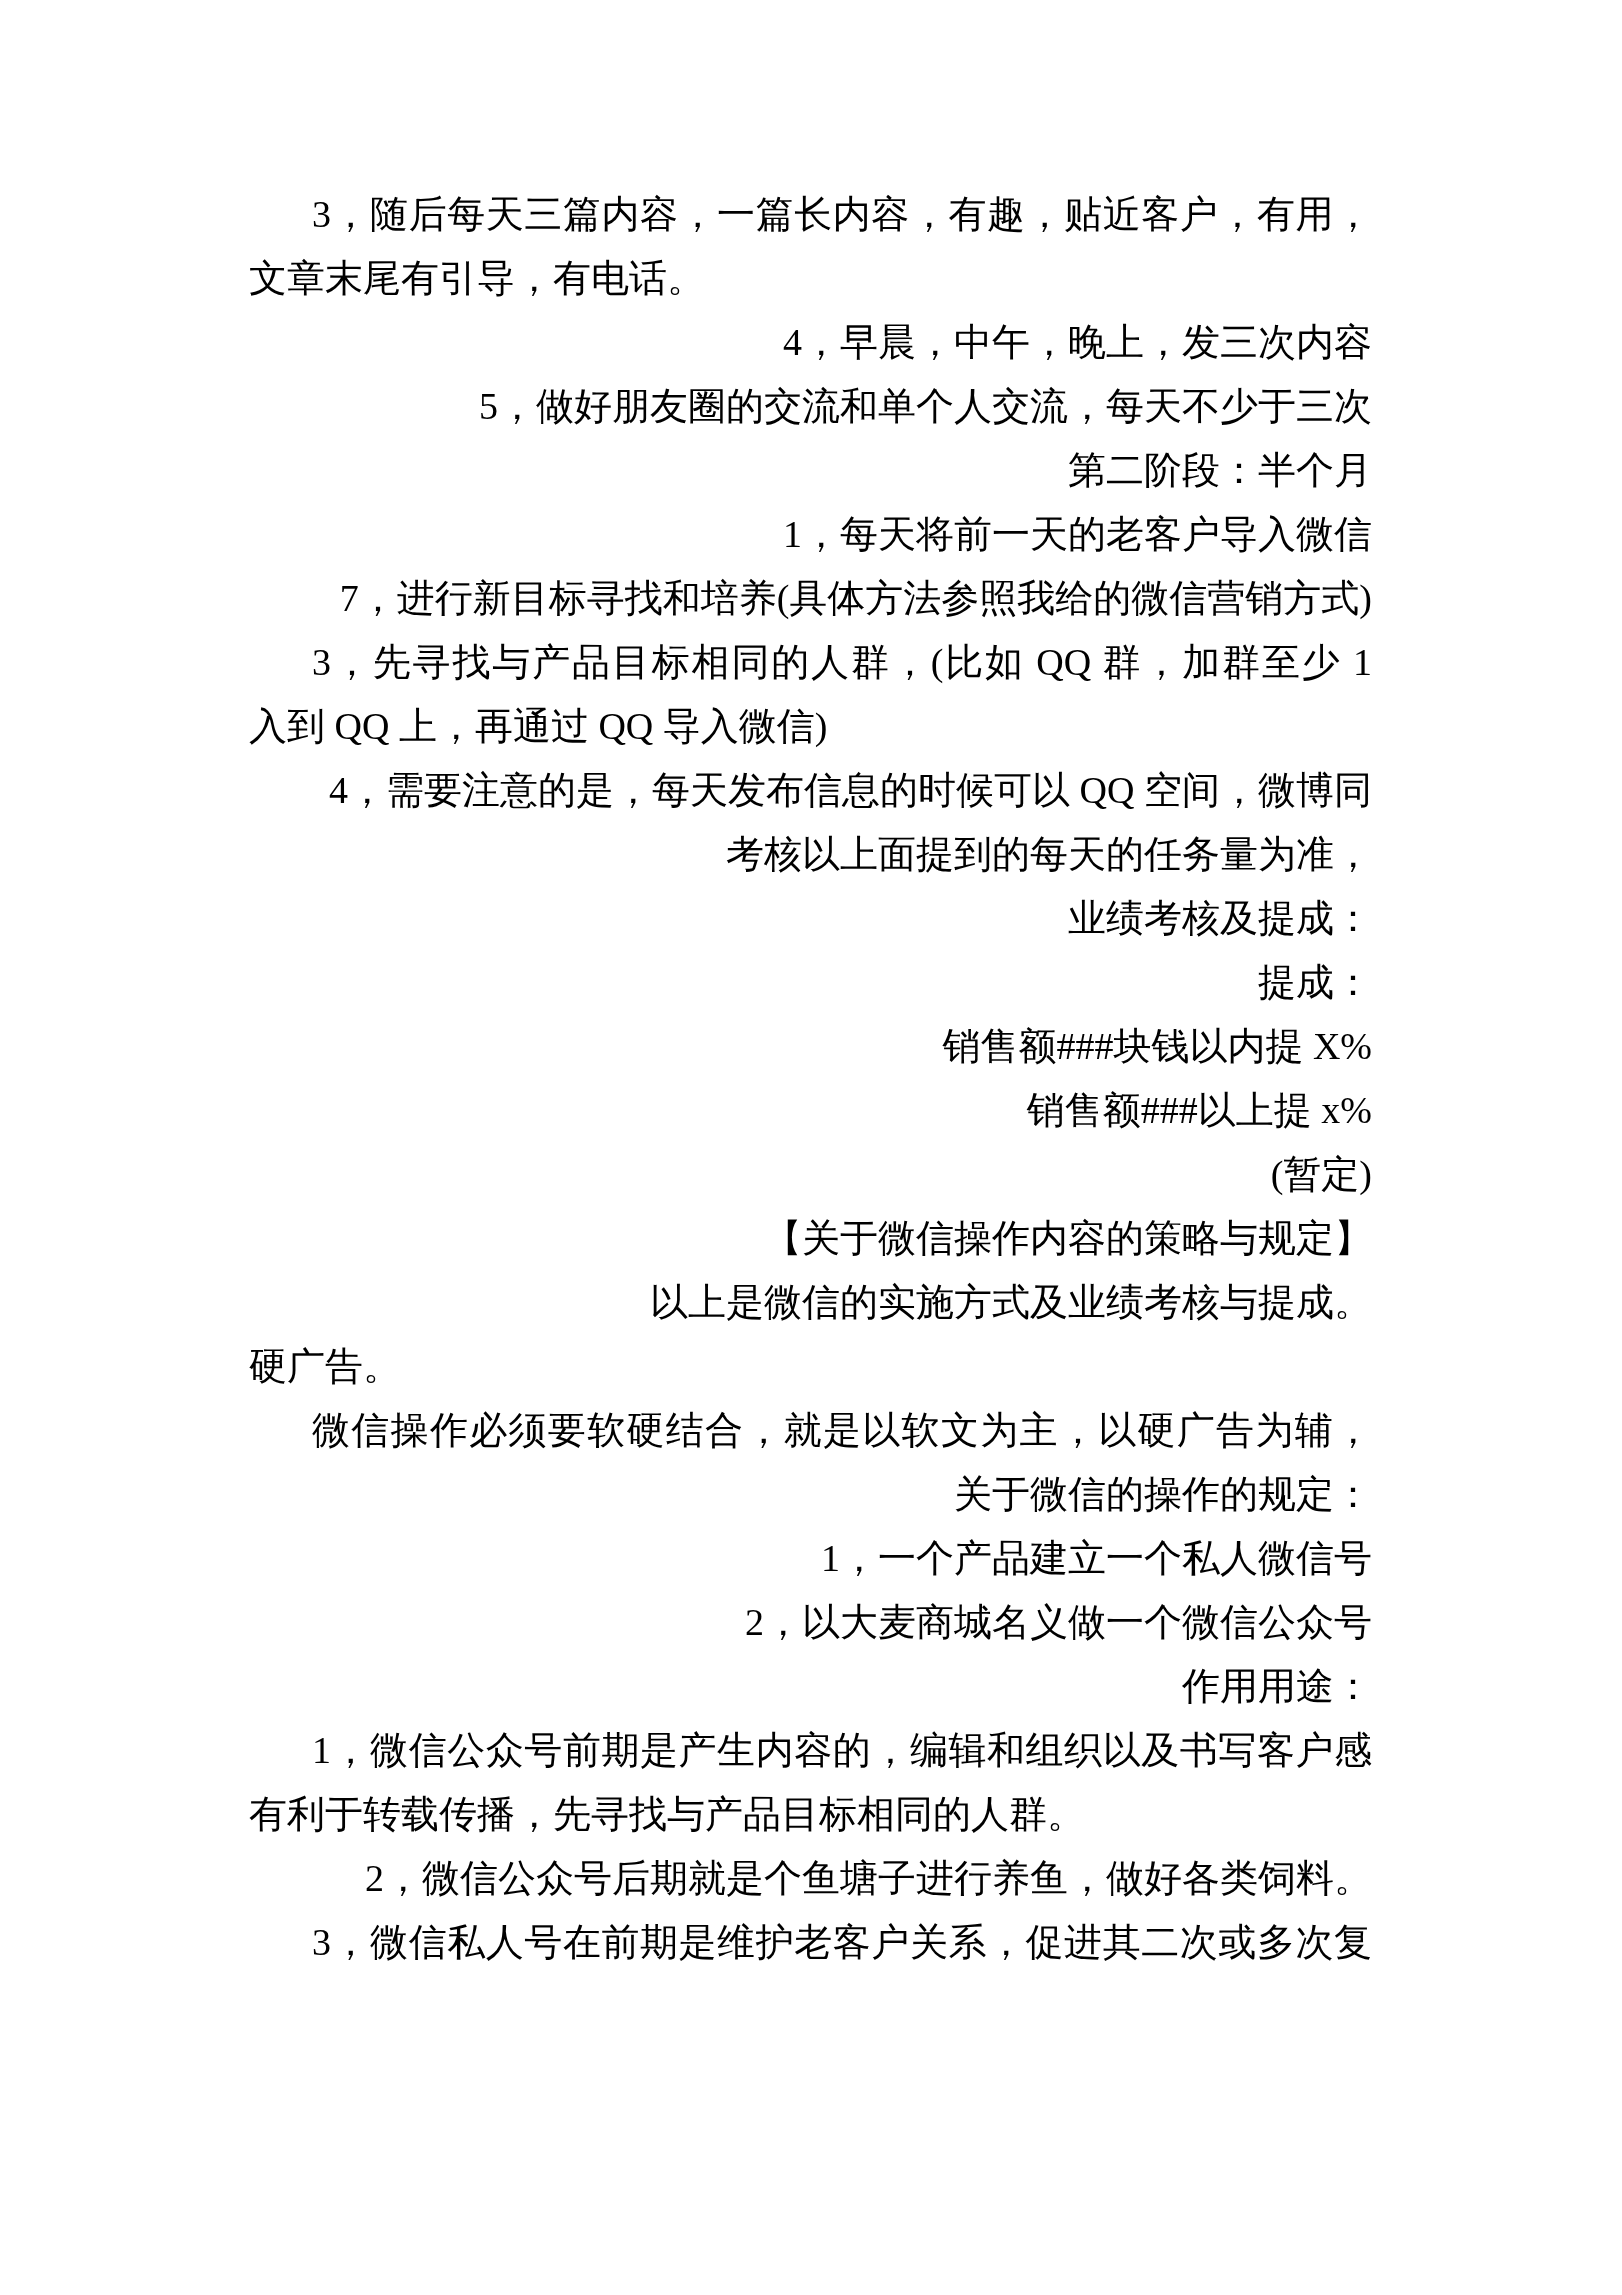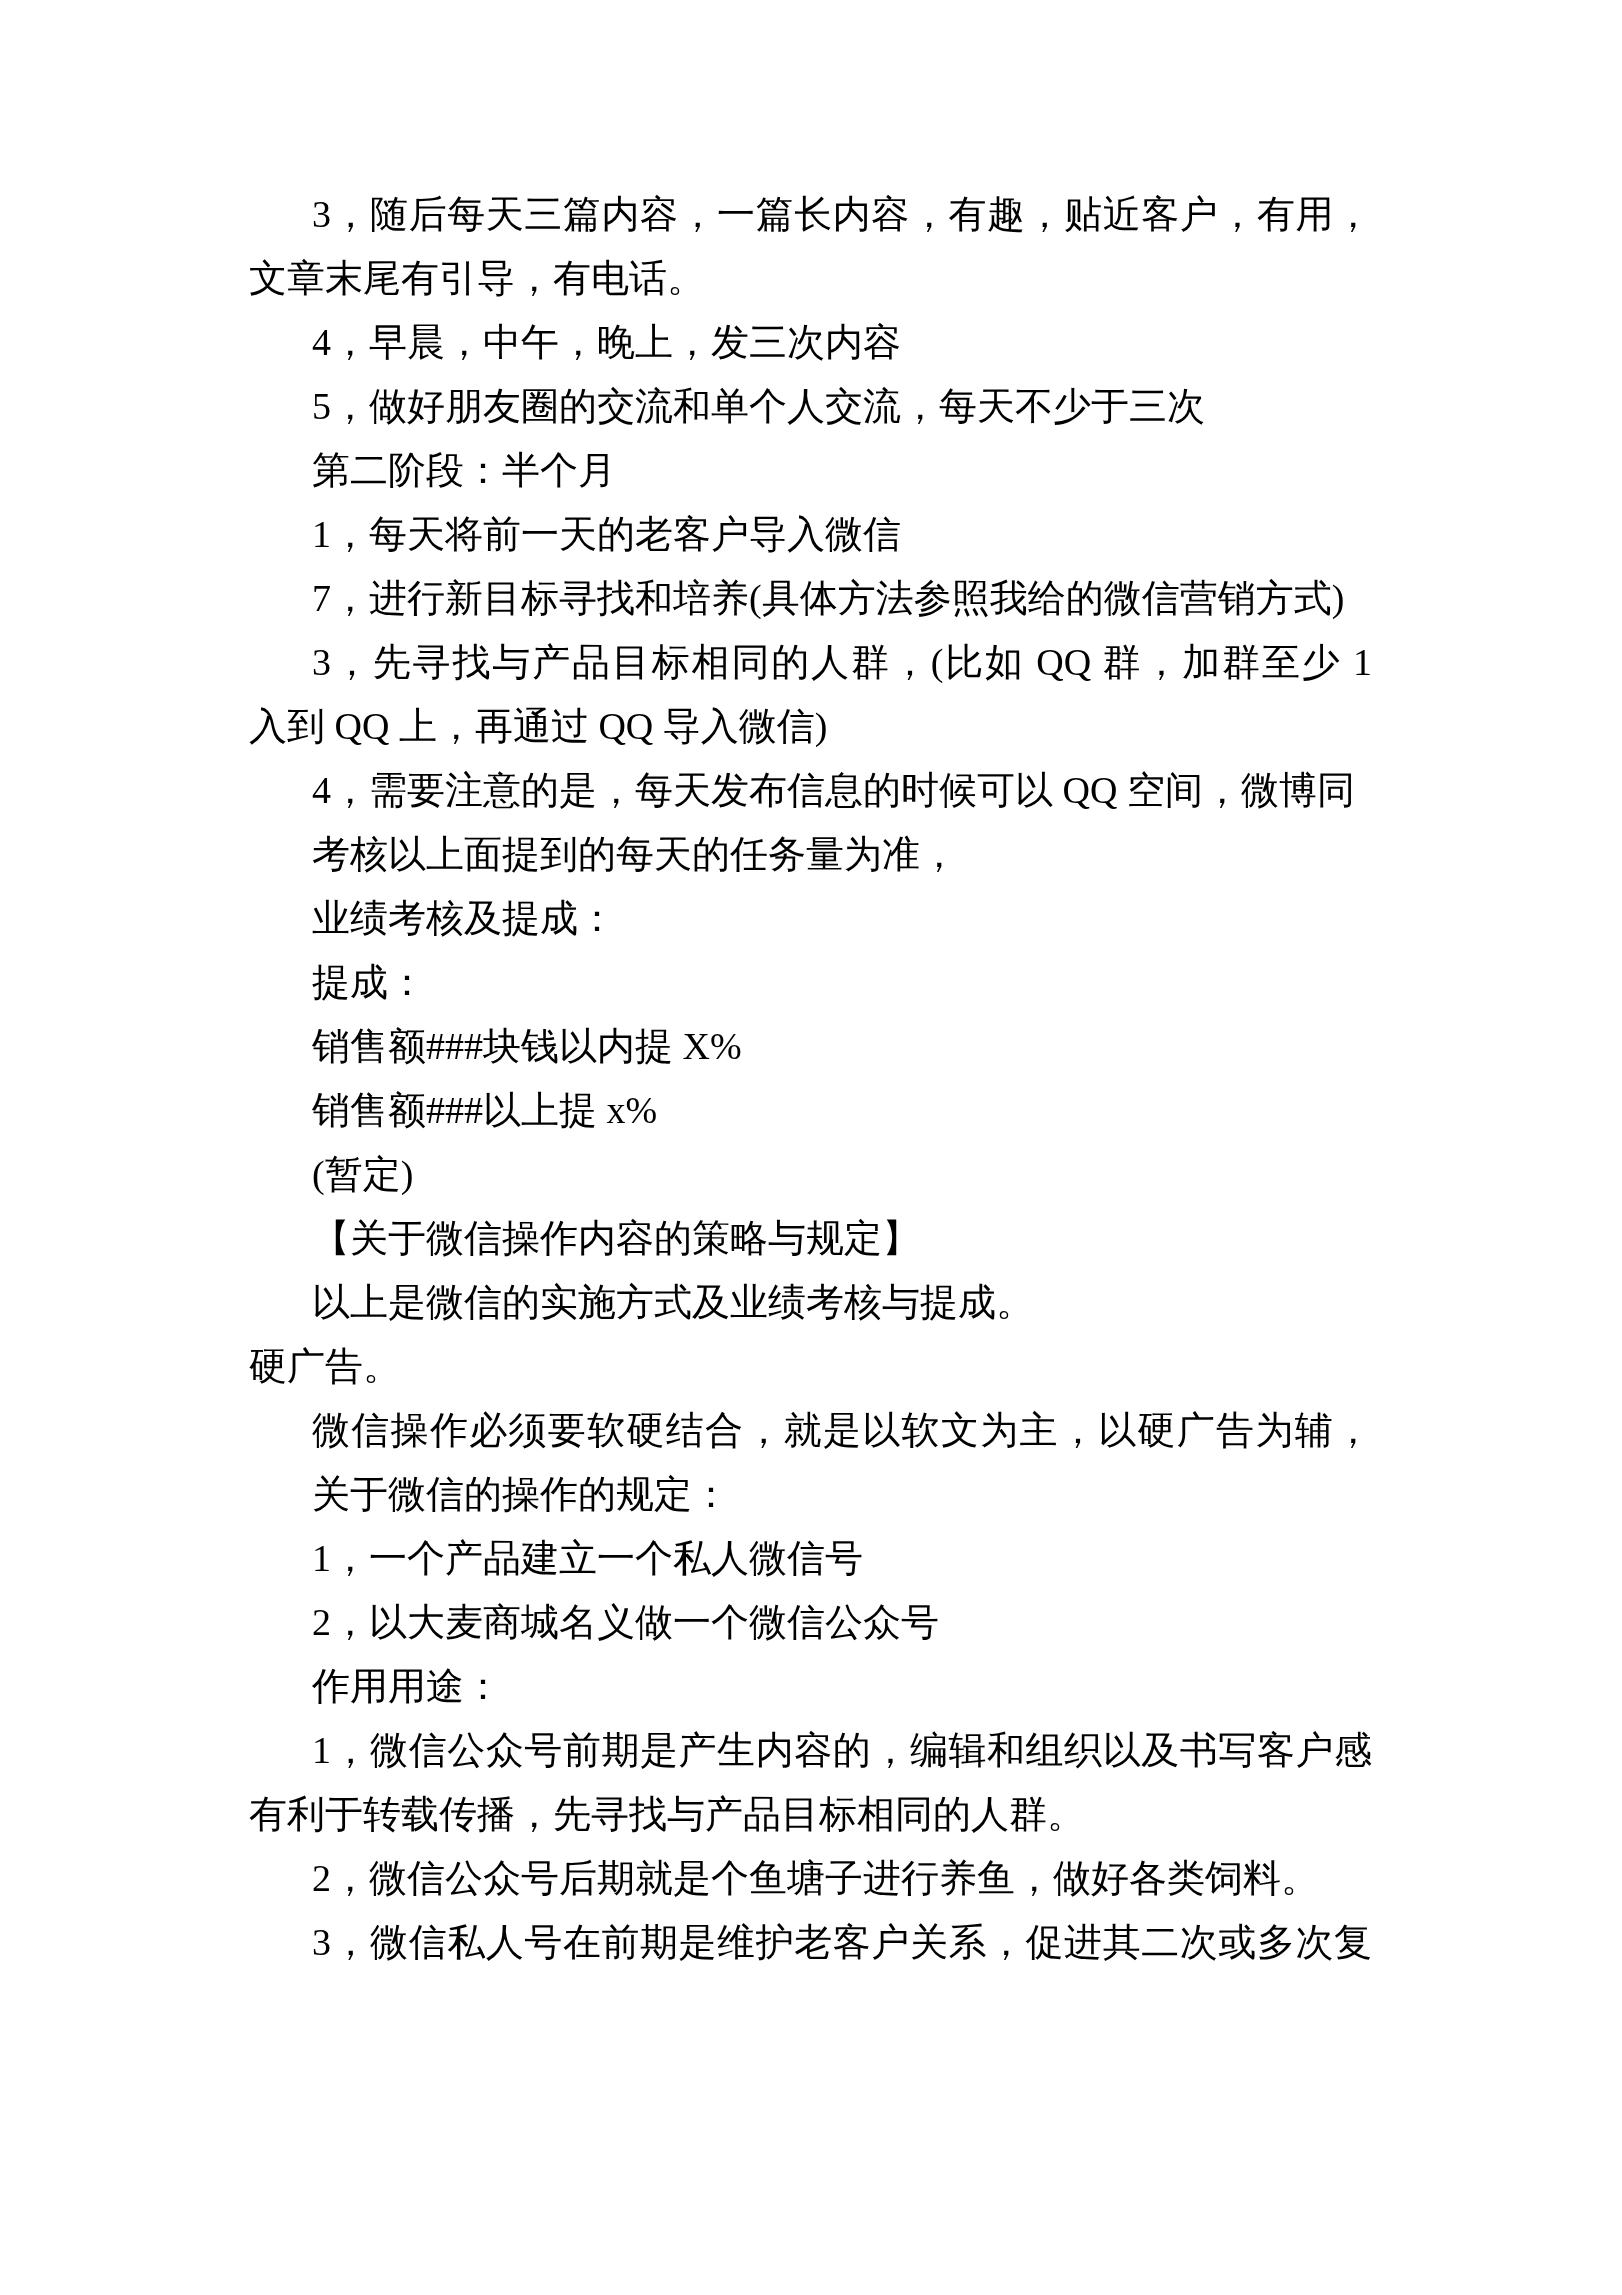--- a/index.html
+++ b/index.html
@@ -25,20 +25,21 @@
     color: #000000;
     text-align: left;
   }
   .line {
     height: 64px;
     overflow: hidden;
     white-space: normal;
   }
   .line.indent {
     padding-left: 63px;
+    text-align: right;
   }
   .line.justify {
     text-align: justify;
     text-align-last: justify;
   }
 </style>
 </head>
 <body>
 
 <div class="page" style="background: rgb(255, 255, 255);">

